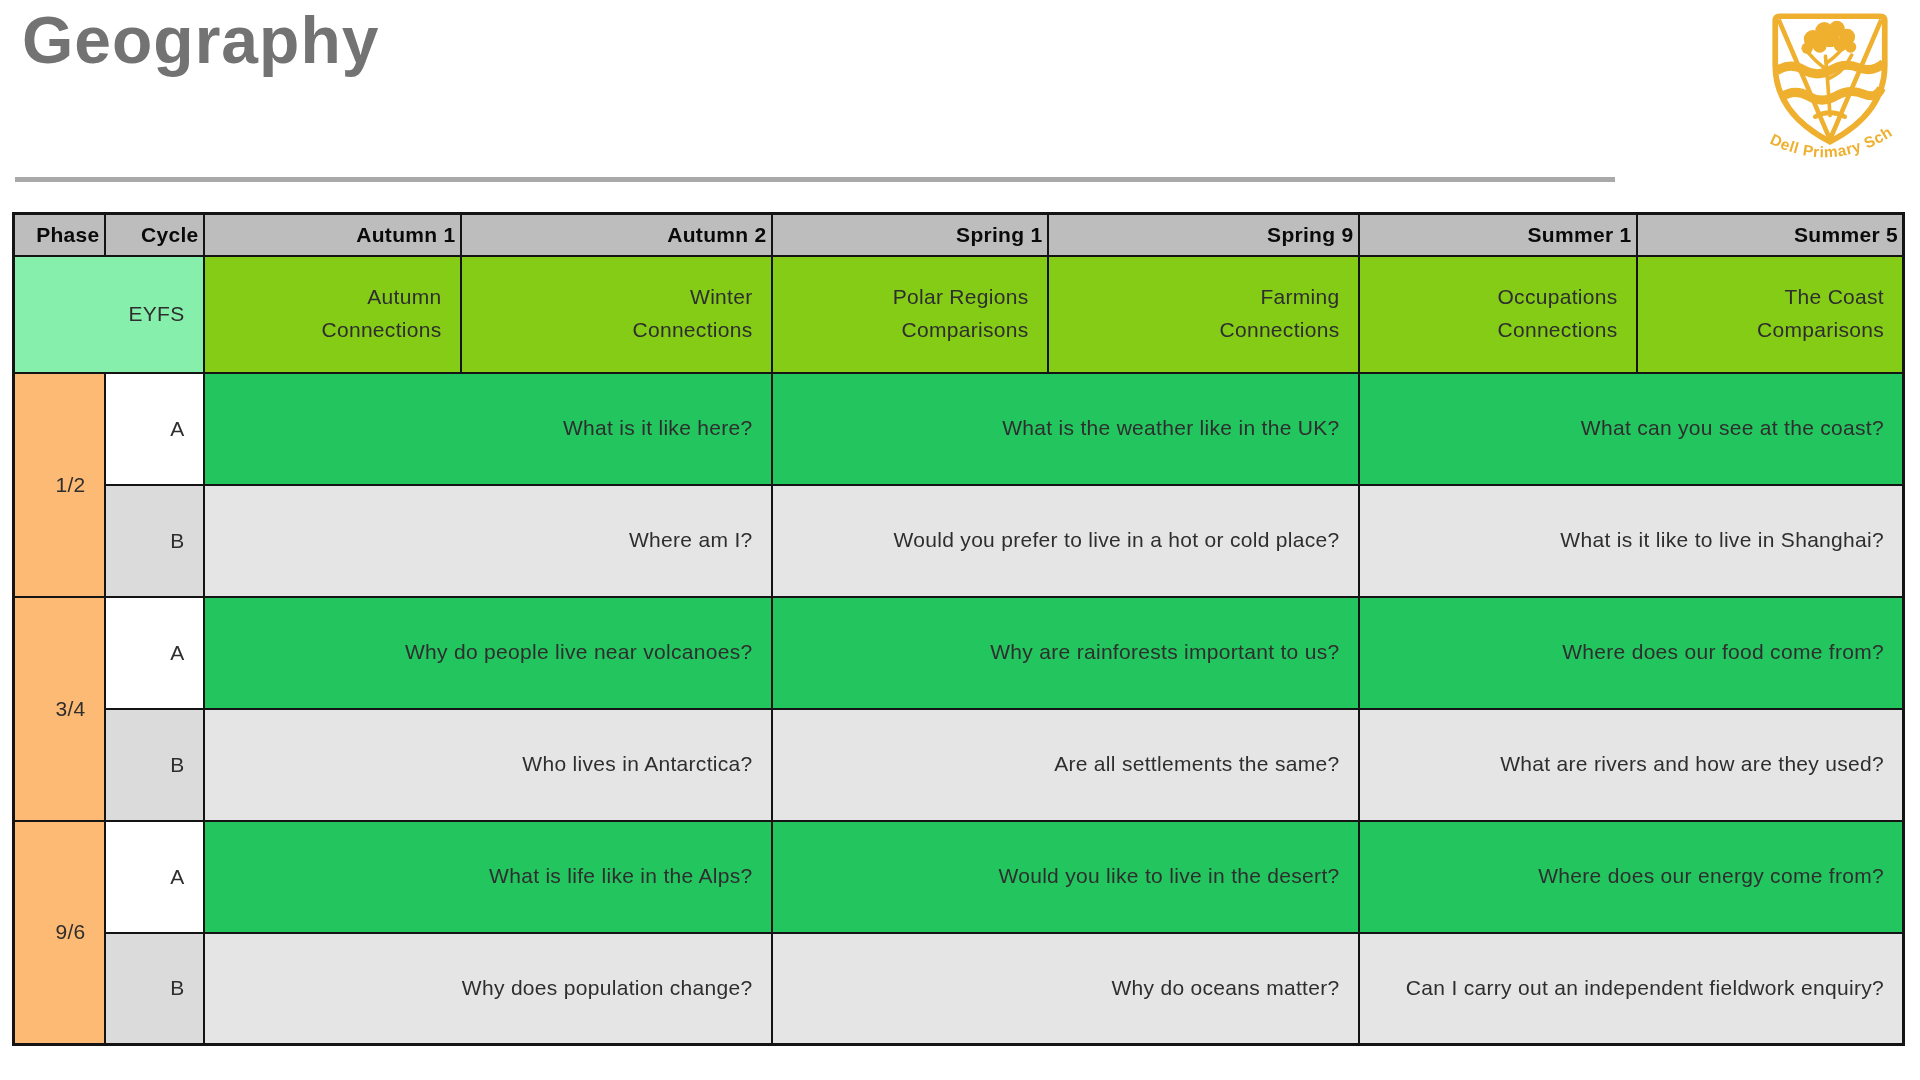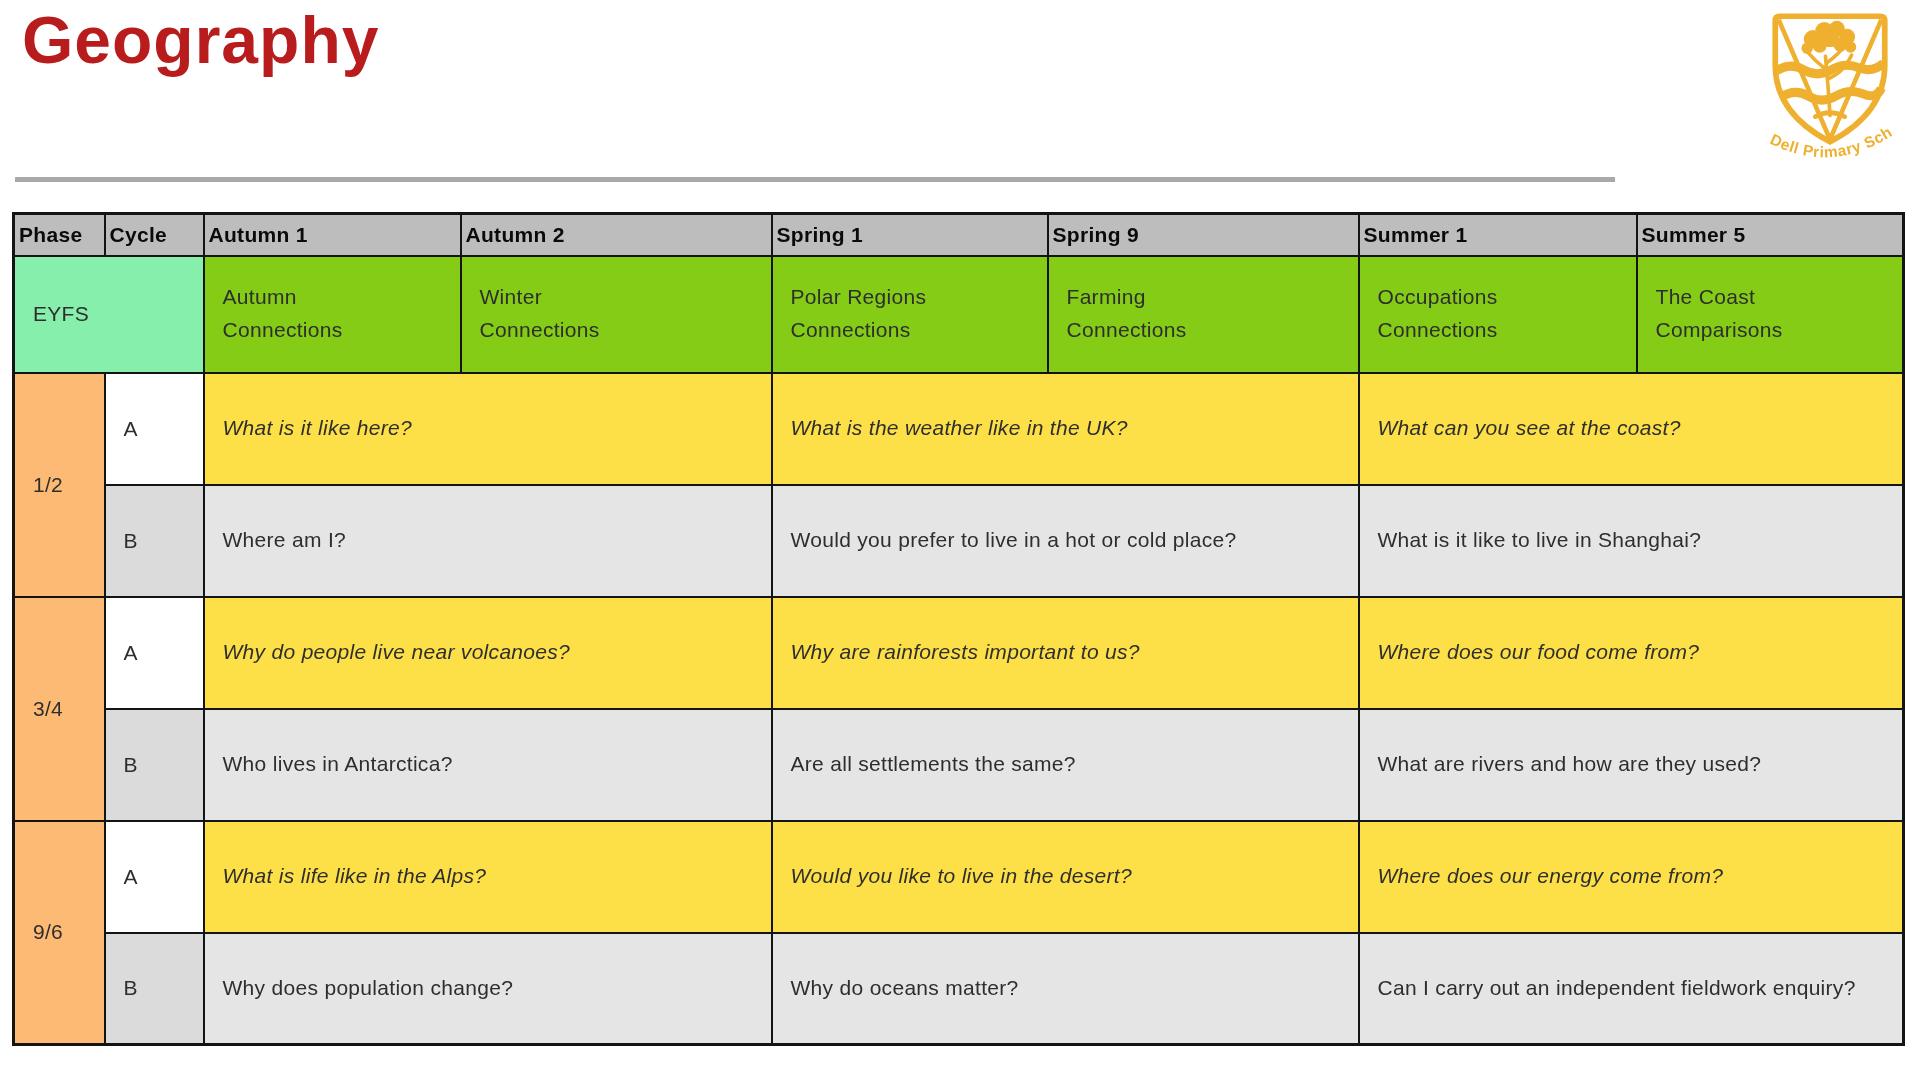--- a/index.html
+++ b/index.html
@@ -3,57 +3,57 @@
 <meta charset="utf-8">
 <style>
   html,body{margin:0;padding:0;}
   body{
     width:1920px;height:1080px;background:#ffffff;position:relative;
     font-family:"Liberation Sans","DejaVu Sans",sans-serif;color:#1c1c1c;
     -webkit-font-smoothing:antialiased;overflow:hidden;
   }
   .page-title{
     position:absolute;left:22px;top:2px;margin:0;
-    font-size:66px;font-weight:bold;letter-spacing:1px;color:#b91c1c;
+    font-size:66px;font-weight:bold;letter-spacing:1px;color:#737373;
   }
   .title-divider{
     position:absolute;left:15px;top:177px;width:1600px;height:5px;background:#a9a9a9;
   }
   .logo{
     position:absolute;right:14px;top:6px;width:152px;height:162px;
   }
   table.curriculum{
     position:absolute;left:12px;top:212px;width:1893px;
     border-collapse:collapse;table-layout:fixed;
     border:3px solid #141414;
   }
   table.curriculum th, table.curriculum td{
     border:2px solid #141414;
-    text-align:left;vertical-align:middle;
+    text-align:right;vertical-align:middle;
     padding:4px 18px;
     font-size:21px;font-weight:normal;color:#2e2e2e;
     letter-spacing:0.3px;
   }
   tr.header-row{height:42px;}
   tr.header-row th{
     background:#bdbdbd;font-weight:bold;color:#0a0a0a;padding:2px 4px;
   }
   tr.eyfs-row{height:117px;}
   th.eyfs-cell{
     background:#86efac;font-weight:bold;font-size:22px;color:#0a0a0a;
   }
   td.topic-cell{white-space:pre-line;line-height:1.55;background:#84cc16;}
   tr.cycle-row{height:112px;}
   th.phase-cell{
     background:#fdba74;font-weight:bold;font-size:34px;color:#0a0a0a;padding:2px;margin-top:34px;
   }
   th.cycle-cell{
     font-weight:bold;font-size:37px;color:#0a0a0a;padding:2px;background:#ffffff;
   }
-  tr.row-a td.question-cell{background:#fde047;font-style:italic;}
+  tr.row-a td.question-cell{background:#22c55e;}
   tr.row-b th.cycle-cell{background:#dbdbdb;}
   tr.row-b td.question-cell{background:#e5e5e5;}
   td.question-cell{line-height:1.45;}
 </style>
 </head>
 <body>
 
 <h1 class="page-title">Geography</h1>
 <div class="title-divider"></div>
 
@@ -116,21 +116,21 @@
     </tr>
   </thead>
   <tbody>
     <tr class="eyfs-row">
       <th class="eyfs-cell" colspan="2">EYFS</th>
       <td class="topic-cell">Autumn
 Connections</td>
       <td class="topic-cell">Winter
 Connections</td>
       <td class="topic-cell">Polar Regions
-Connections</td>
+Comparisons</td>
       <td class="topic-cell">Farming
 Connections</td>
       <td class="topic-cell">Occupations
 Connections</td>
       <td class="topic-cell">The Coast
 Comparisons</td>
     </tr>
 
     <tr class="cycle-row row-a">
       <th class="phase-cell" rowspan="2">1/2</th>

